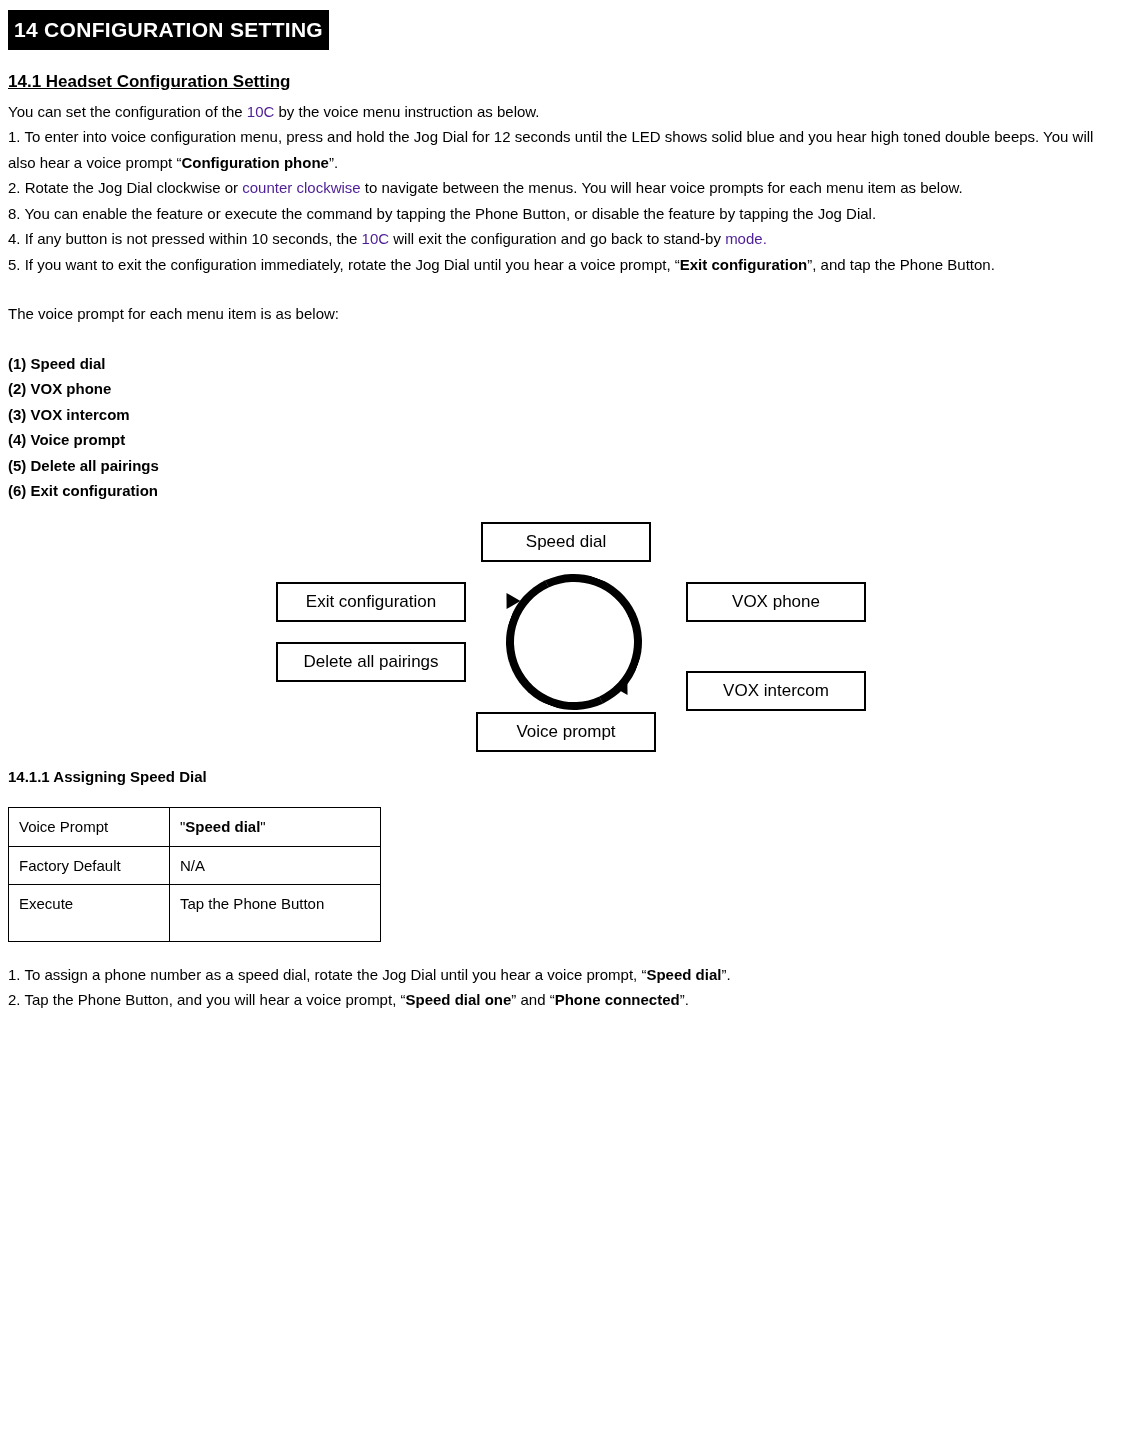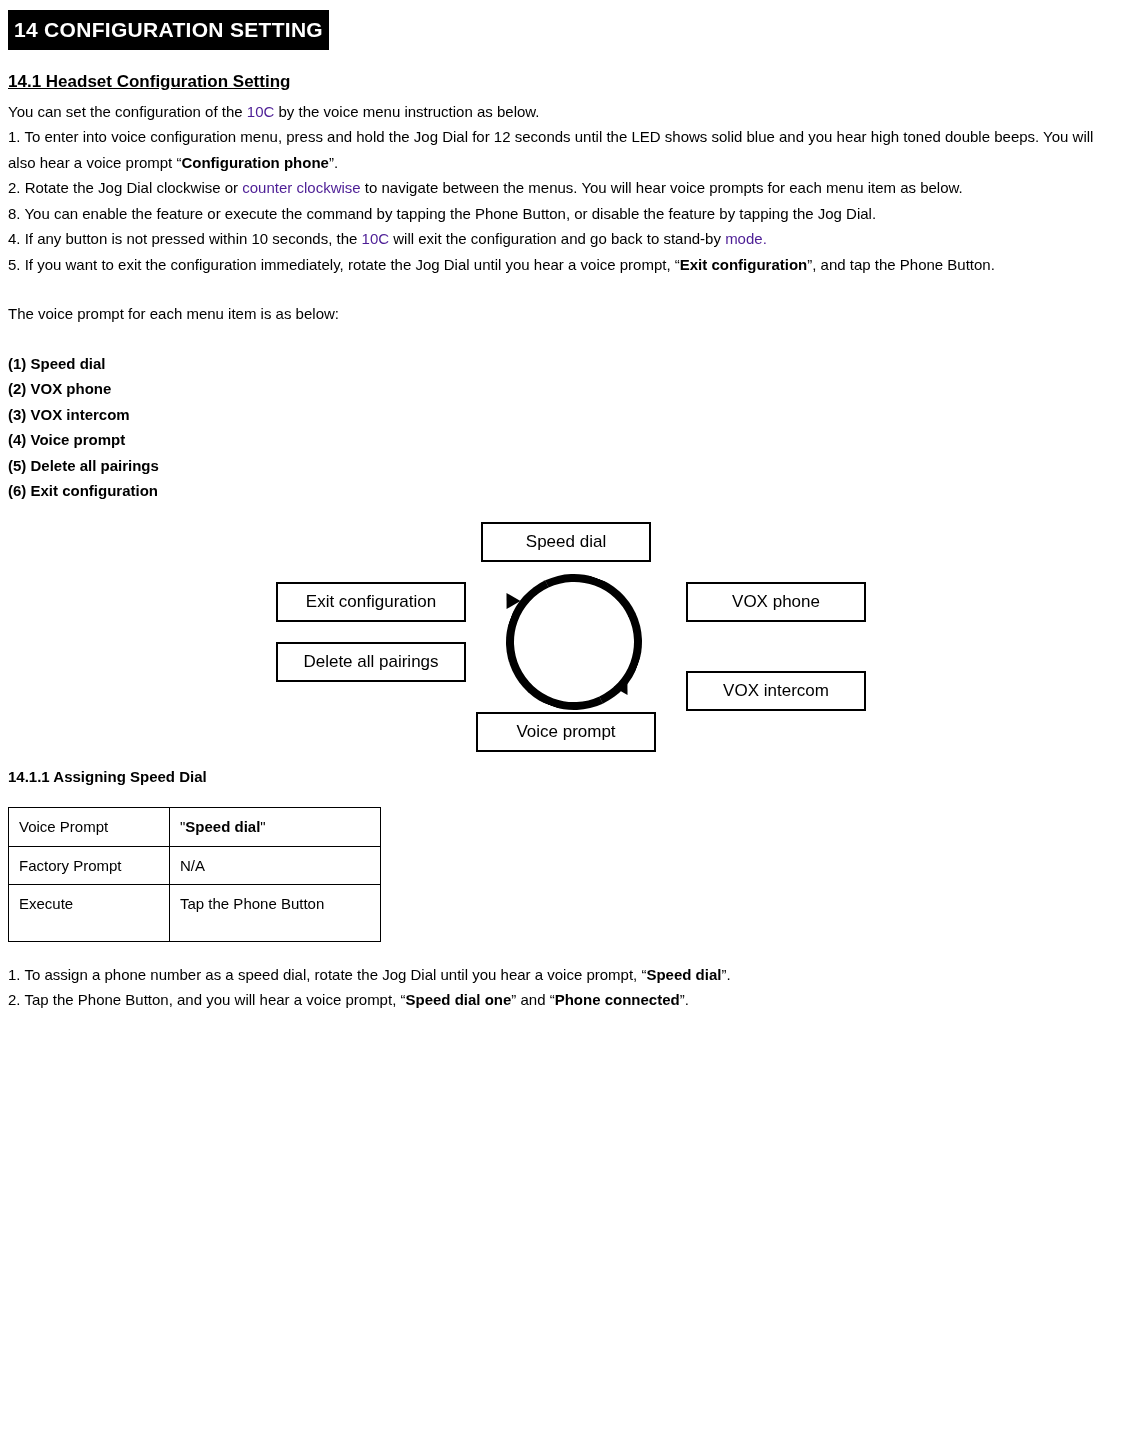--- a/index.html
+++ b/index.html
@@ -142,21 +142,21 @@
 
 <div class="subsub">14.1.1 Assigning Speed Dial</div>
 
 <table class="info">
   <tbody>
       <tr>
     <td>Voice Prompt</td>
     <td><span>"</span><span class="bold">Speed dial</span><span>"</span></td>
   </tr>
   <tr>
-    <td>Factory Prompt</td>
+    <td>Factory Default</td>
     <td>N/A</td>
   </tr>
   <tr>
     <td>Execute</td>
     <td>Tap the Phone Button</td>
   </tr>
 </tbody>
   </table>
 
 <div class="p">

